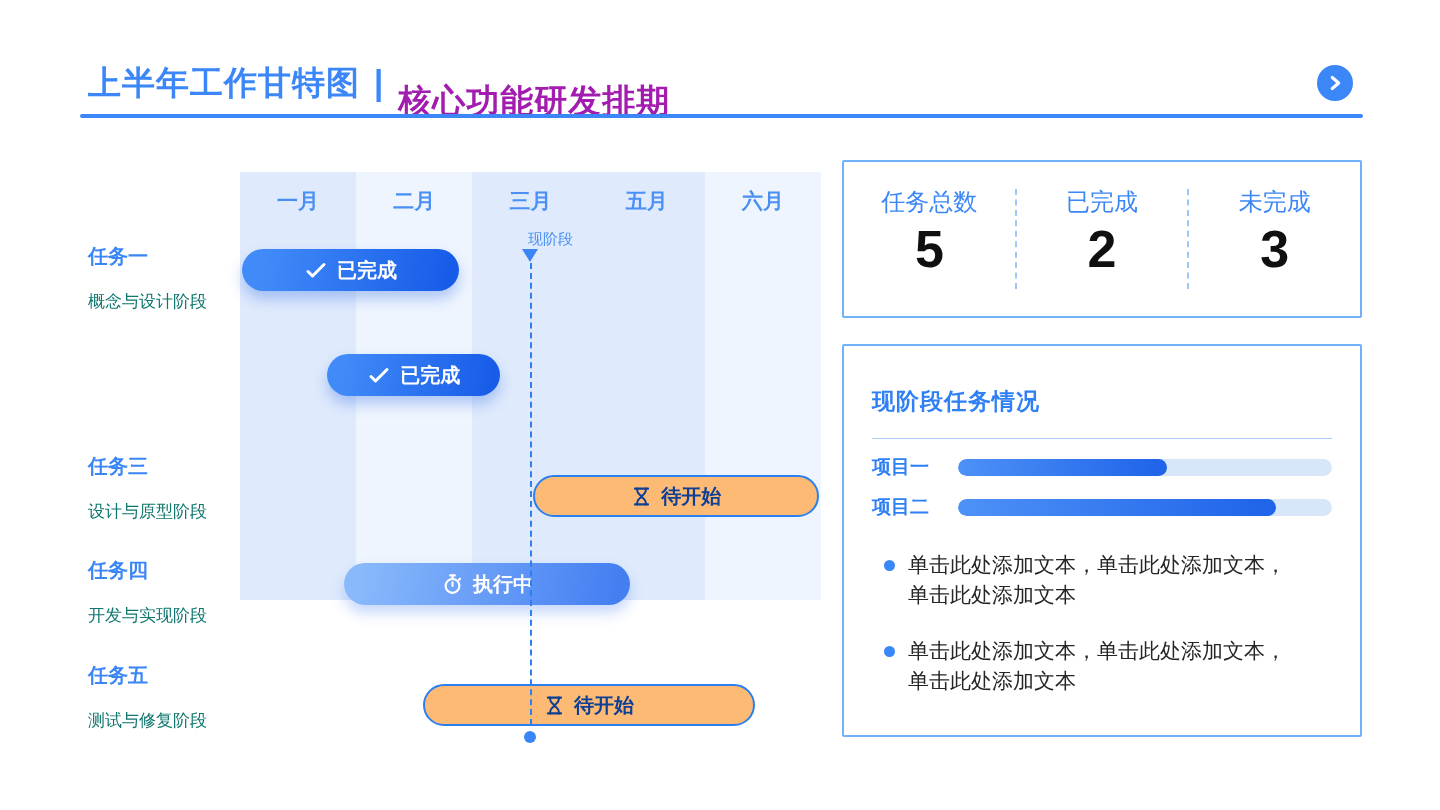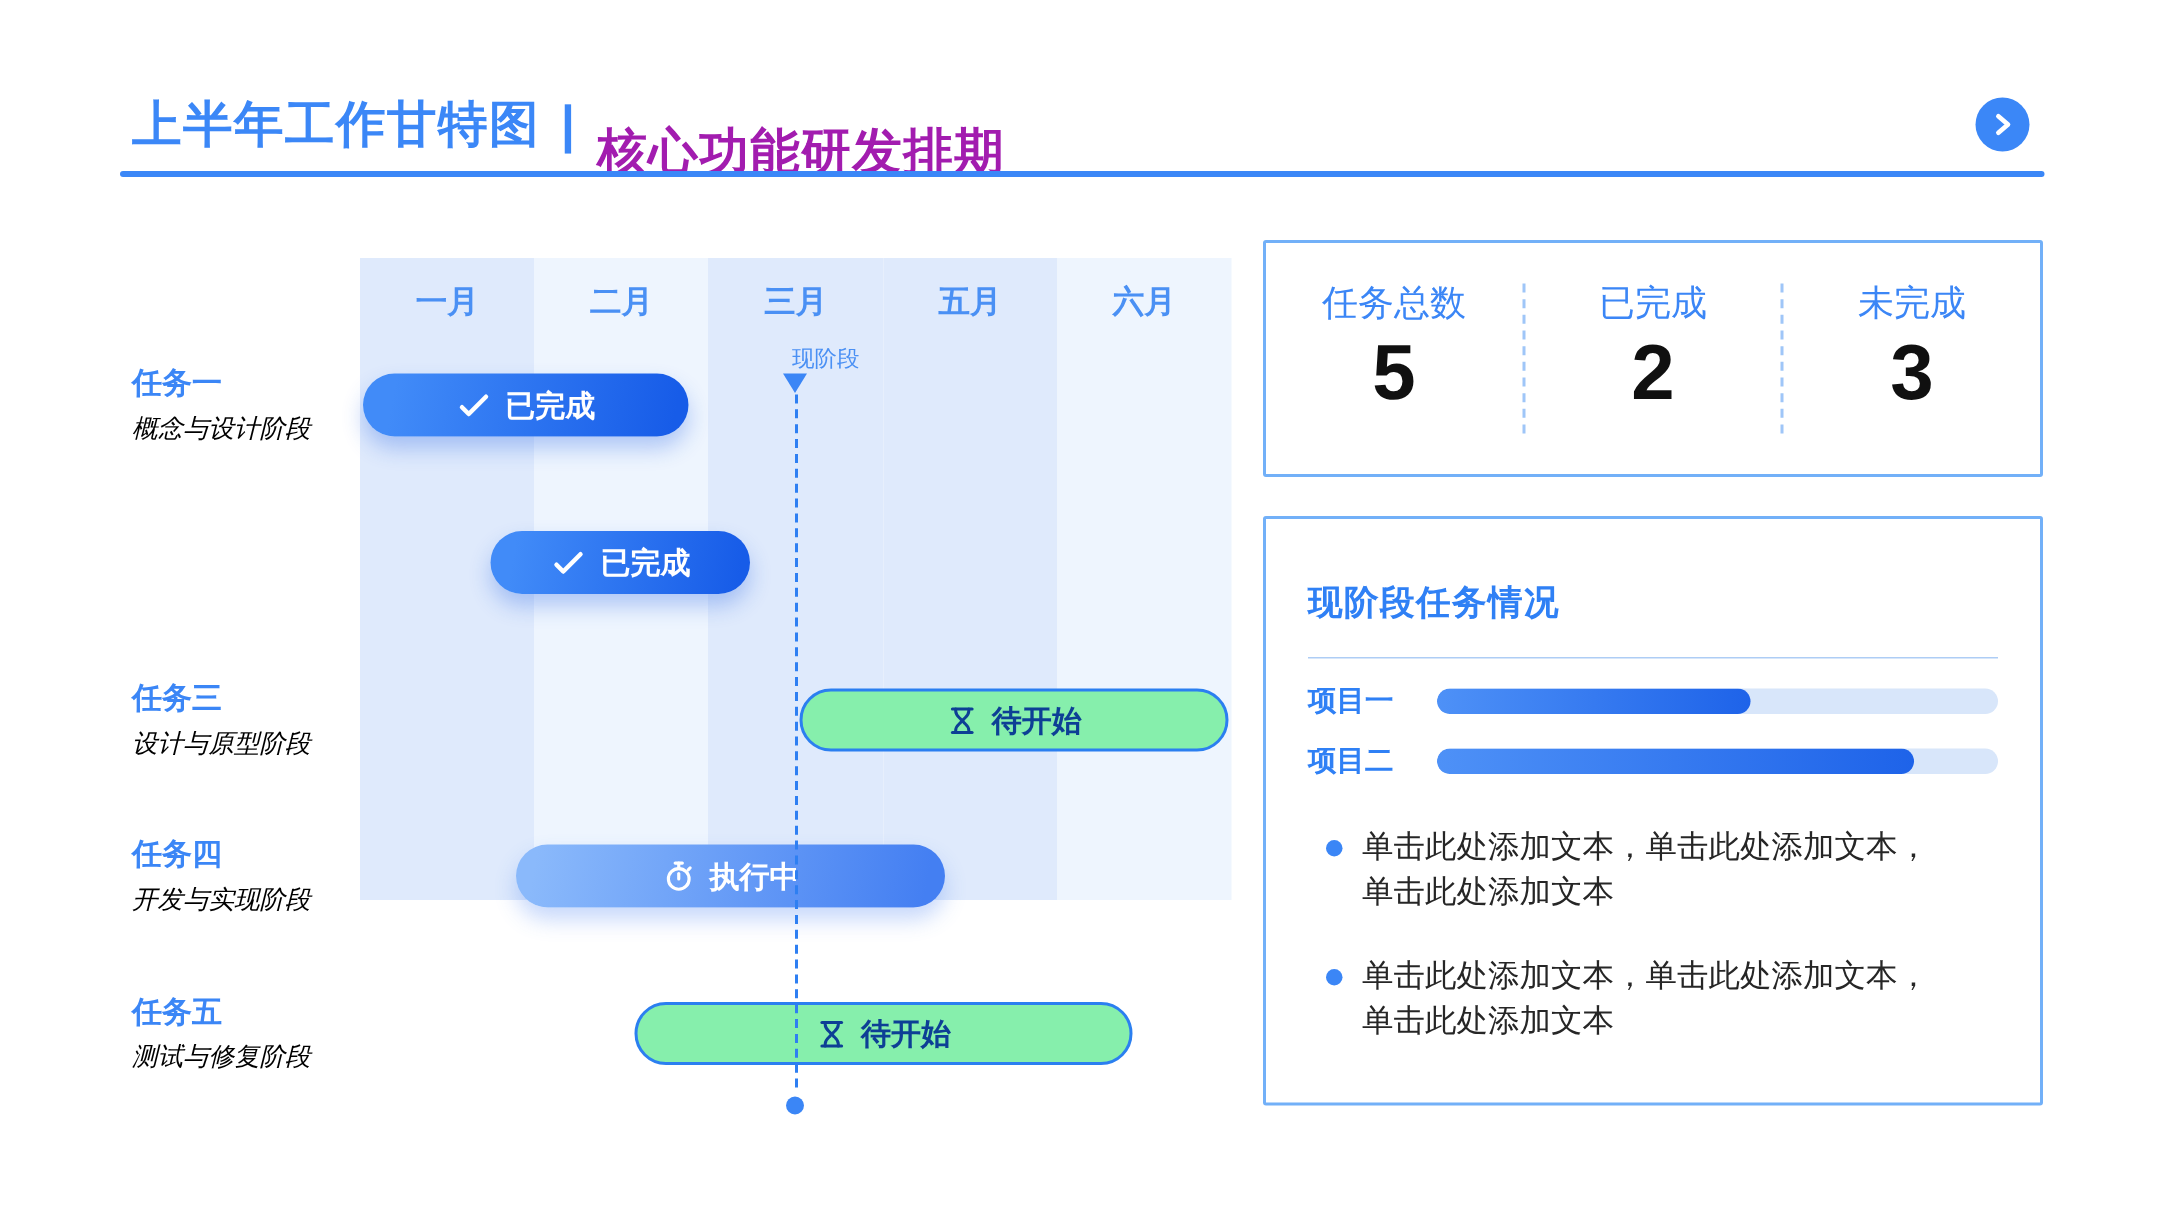--- a/index.html
+++ b/index.html
@@ -19,29 +19,29 @@
   
   .gantt-area{position:absolute;left:240px;top:172px;width:581px;height:428px;}
   .gantt-cols{position:absolute;inset:0;display:flex;}
   .gantt-col{flex:1;height:100%;padding-top:15px;box-sizing:border-box;text-align:center;}
   .gantt-col.odd{background:var(--col-odd,#dfeafc);}
   .gantt-col.even{background:var(--col-even,#eef5fe);}
   .month-label{font-size:21px;font-weight:700;color:#4a90f4;}
   .task-labels{position:absolute;left:88px;top:172px;width:150px;height:565px;}
   .task-label{position:absolute;left:0;width:160px;line-height:26px;}
   .task-label .t-name{font-size:20px;font-weight:700;color:#3b86f6;}
-  .task-label .t-sub{font-size:17px;color:#000000;margin-top:4px;font-style:italic;}
+  .task-label .t-sub{font-size:17px;color:#0f766e;margin-top:20px;}
   .gantt-bar{position:absolute;height:42px;border-radius:21px;display:flex;align-items:center;
              justify-content:center;gap:9px;box-sizing:border-box;font-size:20px;font-weight:700;
              cursor:pointer;}
   .gantt-bar.done{background:linear-gradient(100deg,#418bf8 10%,#175ce8 95%);color:#fff;
                   box-shadow:0 8px 14px rgba(31,94,230,.30);}
   .gantt-bar.active{background:linear-gradient(100deg,#8ab9fb 5%,#447ff2 95%);color:#fff;
                   box-shadow:0 8px 14px rgba(68,127,242,.30);}
-  .gantt-bar.pending{background:#86efac;border:2px solid #2b7ff0;color:#0d3f95;}
+  .gantt-bar.pending{background:#fdba74;border:2px solid #2b7ff0;color:#0d3f95;margin-top:16px;}
   .bar-icon{display:flex;align-items:center;}
   .bar-icon svg{display:block;}
   
   .current-line{position:absolute;width:0;border-left:2px dashed #2e7ff2;}
   .current-tri{position:absolute;width:0;height:0;border-left:8px solid transparent;
                border-right:8px solid transparent;border-top:13px solid #3b86f6;transform:translateX(-9px);}
   .current-label{position:absolute;transform:translateX(-50%);font-size:15px;color:#4a90f4;white-space:nowrap;}
   .current-dot{position:absolute;width:12px;height:12px;border-radius:50%;background:#3b86f6;transform:translateX(-7px);}
   
   .stats-card{position:absolute;left:842px;top:160px;width:520px;height:158px;background:#fff;

